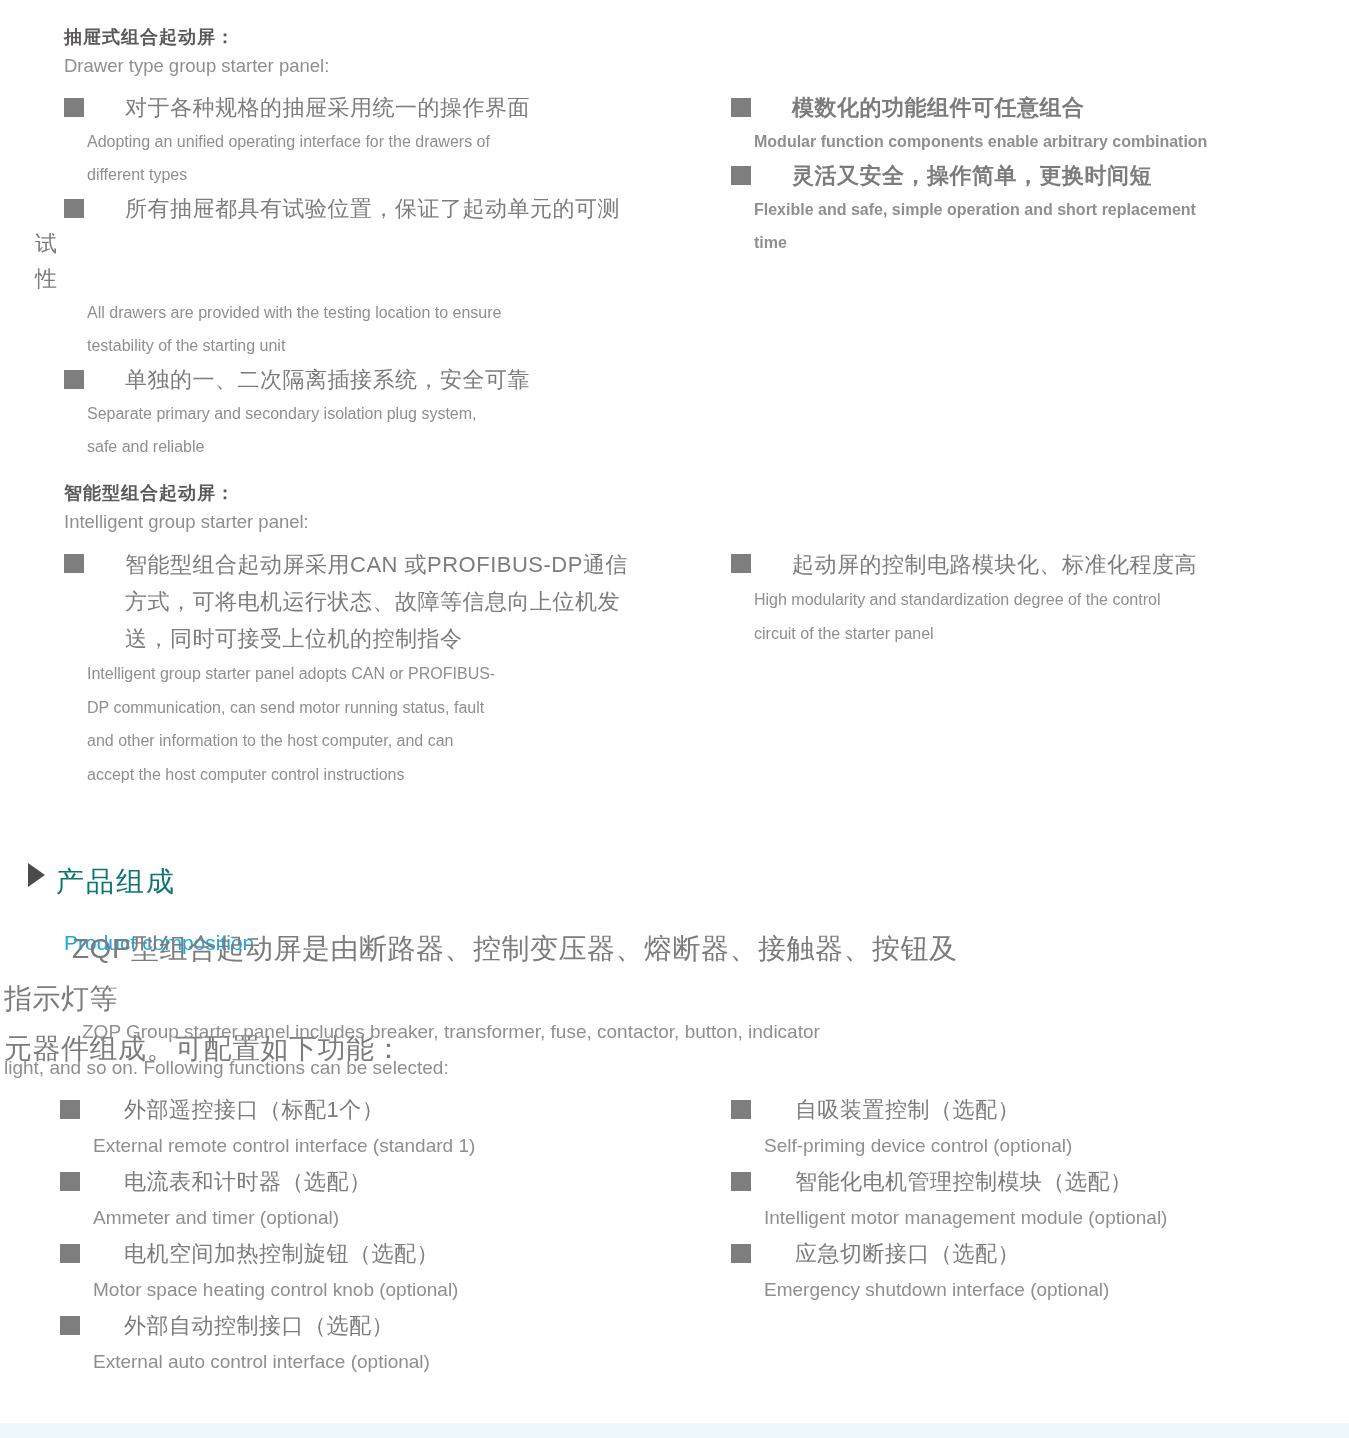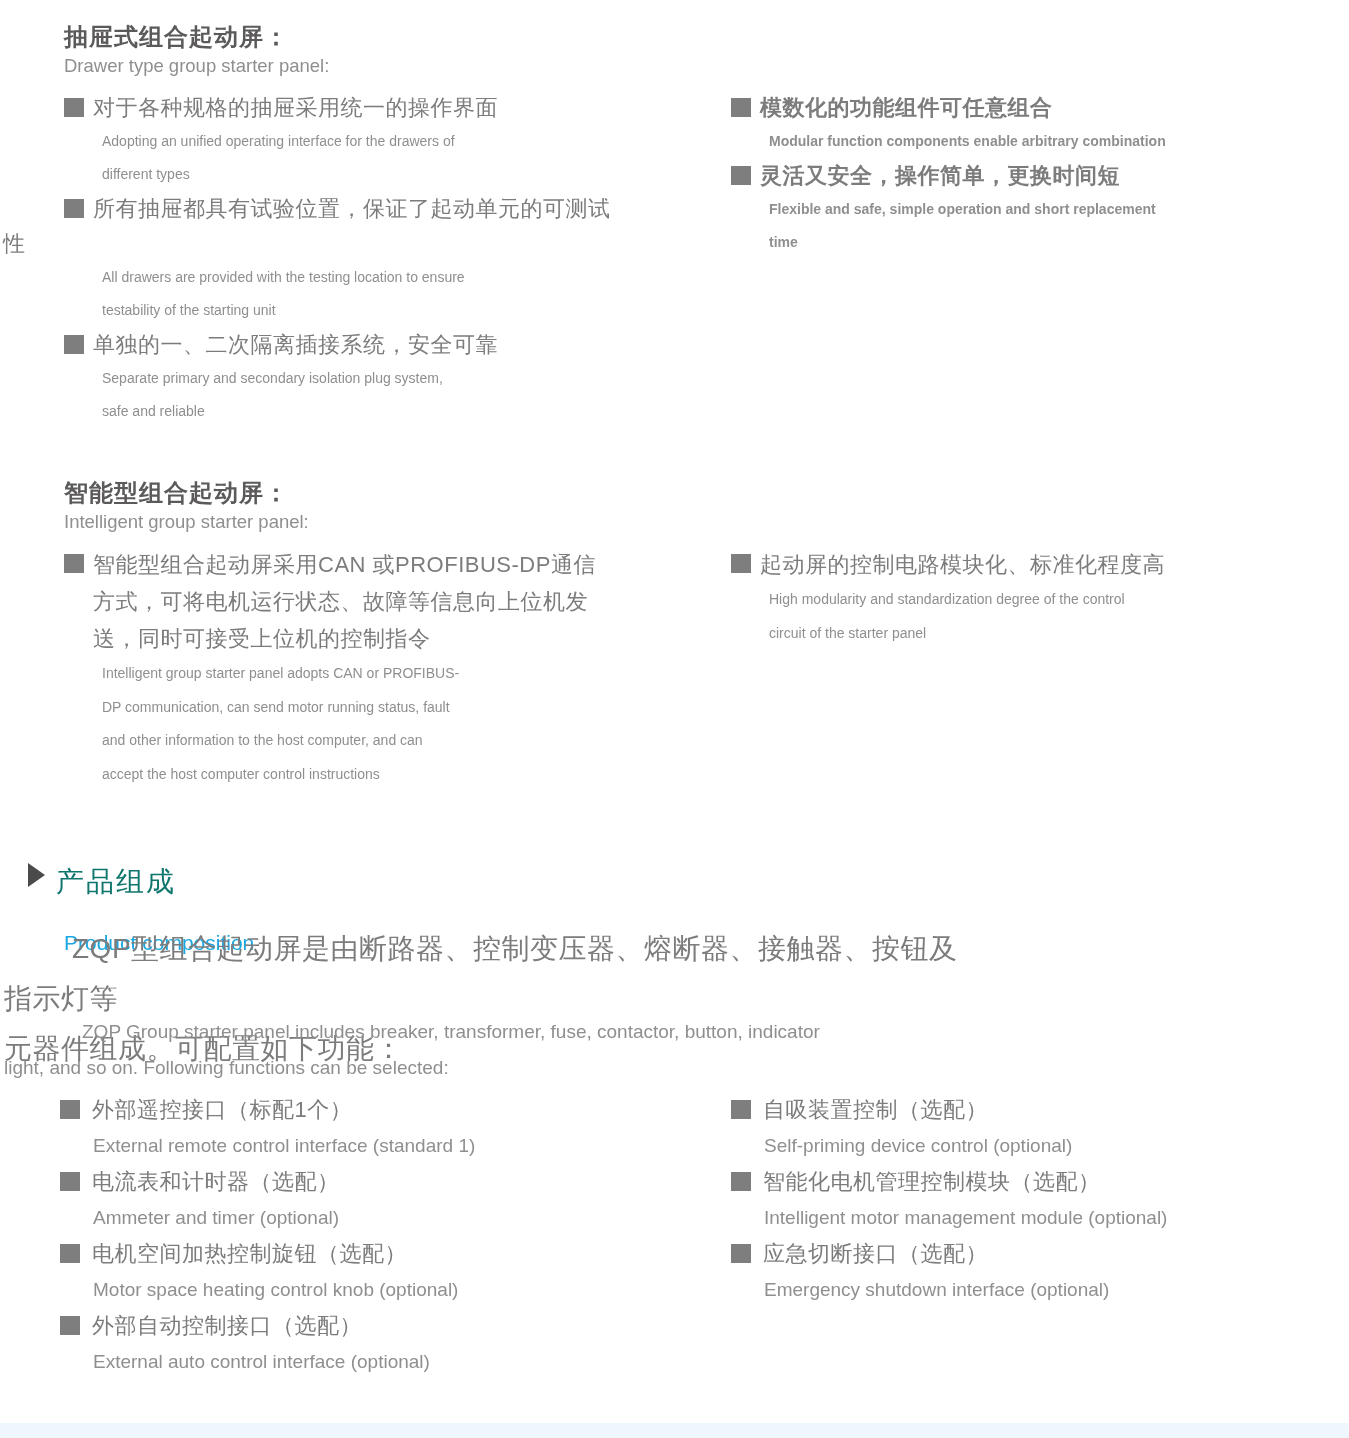--- a/index.html
+++ b/index.html
@@ -12,58 +12,58 @@
     position: relative;
     width: 1349px;
     height: 1438px;
     background: #ffffff;
     overflow: hidden;
   }
 
   
   .col { position: absolute; }
   .item { margin: 0; }
-  .zh-row { display: flex; align-items: flex-start; }
+  .zh-row { display: flex; align-items: flex-start; gap: 32px; }
   .sq {
     flex: none;
     width: 20px; height: 19px;
     background: #7e7e7e;
     margin-top: 8px;
     margin-right: 9px;
   }
   .zh {
     font-size: 22px;
     line-height: 35px;
     color: #7c7c7c;
     white-space: pre-line;
     letter-spacing: 0.5px;
   }
   .zh.hang {
     display: block;
     margin-left: -90px;
     text-indent: 90px;
   }
   .en {
-    margin-left: 38px;
-    font-size: 14px;
+    margin-left: 23px;
+    font-size: 16px;
     line-height: 33px;
     color: #8f8f8f;
     white-space: pre-line;
   }
   .loose .zh { line-height: 37px; }
   .loose .en { line-height: 33.5px; }
 
   
   .opts .zh { line-height: 36px; }
   .opts .en { line-height: 36px; font-size: 19px; margin-left: 33px; }
   .opts .sq { margin-top: 8px; margin-right: 12px; }
 
   
   .sec-head-zh {
-    font-size: 24px;
+    font-size: 18px;
     font-weight: bold;
     color: #5b5959;
     letter-spacing: 1px;
     line-height: 30px;
   }
   .sec-head-en {
     font-size: 18.5px;
     color: #8f8f8f;
     line-height: 28px;
   }

